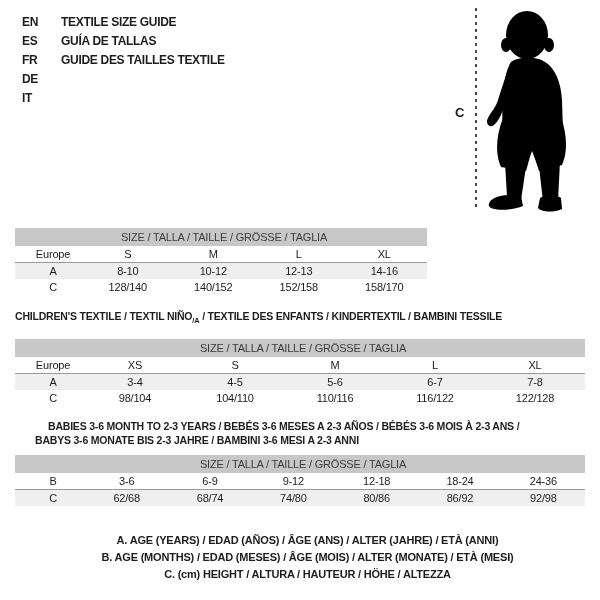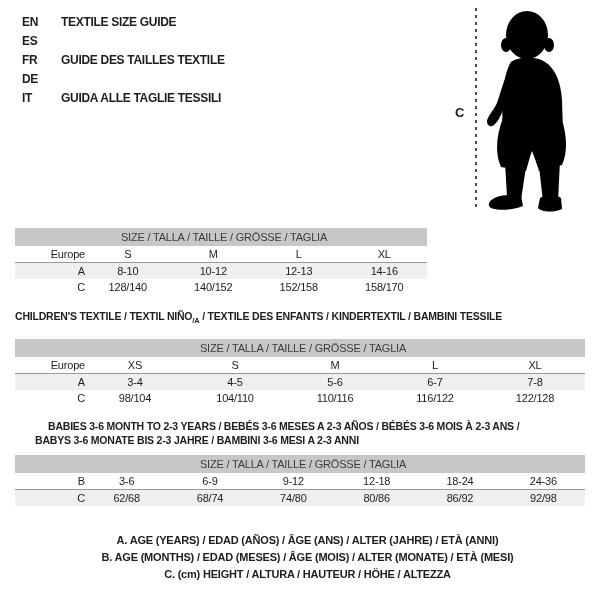--- a/index.html
+++ b/index.html
@@ -34,21 +34,21 @@
 
   table.sizetable { border-collapse:collapse; table-layout:fixed; margin-left:15px; }
   table.sizetable th.size-bar {
     background:#c7c7c7; color:#3c3c3c; font-weight:normal; text-align:center;
     font-size:11px; letter-spacing:-0.2px; height:18px; padding:0 0 0 6px;
   }
   table.sizetable td {
     font-size:11px; letter-spacing:-0.2px; height:16px; padding:0; text-align:center;
     white-space:nowrap;
   }
-  table.sizetable td.rowlabel { text-align:right; padding-left:6px; }
+  table.sizetable td.rowlabel { text-align:center; padding-left:6px; }
   tr.rule-below td { border-bottom:1px solid #9a9a9a; }
   tr.alt td { background:#efefef;text-align:center; }
 
   #table1 { width:412px; margin-top:10px; }
   #table2 { width:570px; margin-top:12px; }
   #table3 { width:570px; margin-top:8px; }
 
   #sec1-title { margin-top:0; }
   #sec2-title { margin-top:15px; }
   #sec3-title { margin-top:14px;padding-left:33px; }
@@ -64,31 +64,31 @@
 <div class="page">
 
   <div class="header">
     <div class="langs">
       <div class="lang-row">
         <span class="lang-code">EN</span>
         <span class="lang-title">TEXTILE SIZE GUIDE</span>
       </div>
       <div class="lang-row">
         <span class="lang-code">ES</span>
+        <span class="lang-title">GUÍA DE TALLAS</span>
       </div>
       <div class="lang-row">
         <span class="lang-code">FR</span>
         <span class="lang-title">GUIDE DES TAILLES TEXTILE</span>
       </div>
       <div class="lang-row">
         <span class="lang-code">DE</span>
       </div>
       <div class="lang-row">
         <span class="lang-code">IT</span>
-        <span class="lang-title">GUIDA ALLE TAGLIE TESSILI</span>
       </div>
     </div>
 
     <div class="figure">
       <span class="measure-label">C</span>
       <div class="measure-line"></div>
       <svg class="baby-svg" width="115" height="212" viewBox="0 0 115 212" fill="#000000">
 
         <ellipse cx="46" cy="31" rx="21" ry="24"></ellipse>
 

